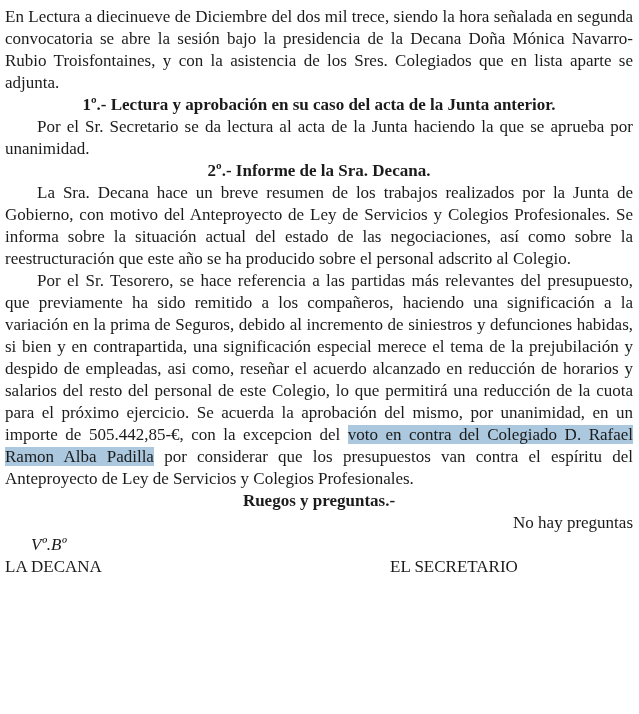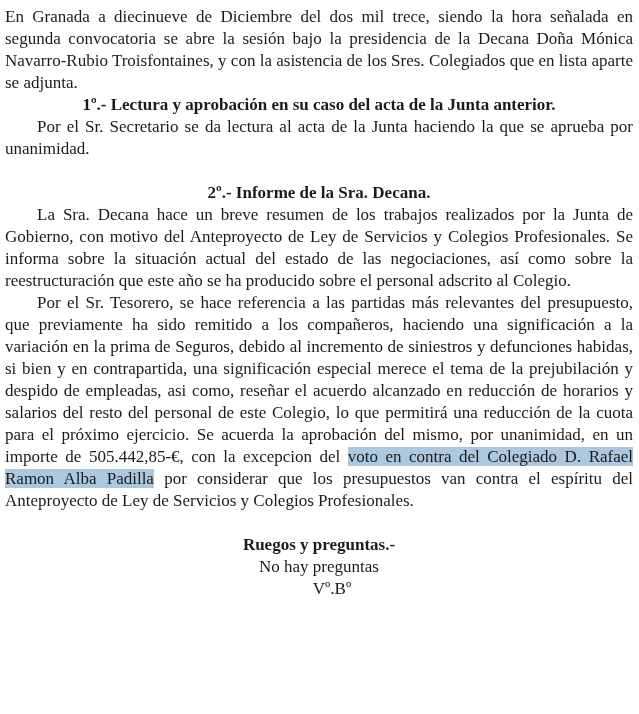--- a/index.html
+++ b/index.html
@@ -27,64 +27,68 @@
       margin: 0;
     }
     .heading {
       font-weight: bold;
       text-align: center;
     }
     .indent {
       text-indent: 32px;
     }
     .space-above {
-      margin-top: 22px;
     }
     .highlight {
       background: #abc8de;
     }
     .plain {
-      text-align: center;
+      text-align: right;
     }
     .vobo {
       padding-left: 26px;
-      text-align: center;
+      text-align: left;
+      font-style: italic;
     }
     .signatures {
       position: relative;
       height: 22px;
       text-align: left;
     }
     .sig-left {
       position: absolute;
       left: 0;
     }
     .sig-right {
       position: absolute;
       left: 385px;
     }
   </style>
 </head>
 <body>
 
 <div class="page">
 
-  <p class="intro">En Granada a diecinueve de Diciembre del dos mil trece, siendo la hora señalada en segunda convocatoria se abre la sesión bajo la presidencia de la Decana Doña Mónica Navarro-Rubio Troisfontaines, y con la asistencia de los Sres. Colegiados que en lista aparte se adjunta.</p>
+  <p class="intro">En Lectura a diecinueve de Diciembre del dos mil trece, siendo la hora señalada en segunda convocatoria se abre la sesión bajo la presidencia de la Decana Doña Mónica Navarro-Rubio Troisfontaines, y con la asistencia de los Sres. Colegiados que en lista aparte se adjunta.</p>
 
   <p class="heading">1º.- Lectura y aprobación en su caso del acta de la Junta anterior.</p>
 
   <p class="indent">Por el Sr. Secretario se da lectura al acta de la Junta haciendo la que se aprueba por unanimidad.</p>
 
   <p class="heading space-above">2º.- Informe de la Sra. Decana.</p>
 
   <p class="indent">La Sra. Decana hace un breve resumen de los trabajos realizados por la Junta de Gobierno, con motivo del Anteproyecto de Ley de Servicios y Colegios Profesionales. Se informa sobre la situación actual del estado de las negociaciones, así como sobre la reestructuración que este año se ha producido sobre el personal adscrito al Colegio.</p>
 
 
   <p class="indent"><span>Por el Sr. Tesorero, se hace referencia a las partidas más relevantes del presupuesto, que previamente ha sido remitido a los compañeros, haciendo una significación a la variación en la prima de Seguros, debido al incremento de siniestros y defunciones habidas, si bien y en contrapartida, una significación especial merece el tema de la prejubilación y despido de empleadas, asi como, reseñar el acuerdo alcanzado en reducción de horarios y salarios del resto del personal de este Colegio, lo que permitirá una reducción de la cuota para el próximo ejercicio. Se acuerda la aprobación del mismo, por unanimidad, en un importe de 505.442,85-€, con la excepcion del </span><span class="highlight">voto en contra del Colegiado D. Rafael Ramon Alba Padilla</span><span> por considerar que los presupuestos van contra el espíritu del Anteproyecto de Ley de Servicios y Colegios Profesionales.</span></p>
 
   <p class="heading space-above">Ruegos y preguntas.-</p>
 
   <p class="plain">No hay preguntas</p>
 
   <p class="vobo">Vº.Bº</p>
 
+  <div class="signatures">
+    <span class="sig-left">LA DECANA</span>
+    <span class="sig-right">EL SECRETARIO</span>
+  </div>
 
 </div>
 
 </body></html>

